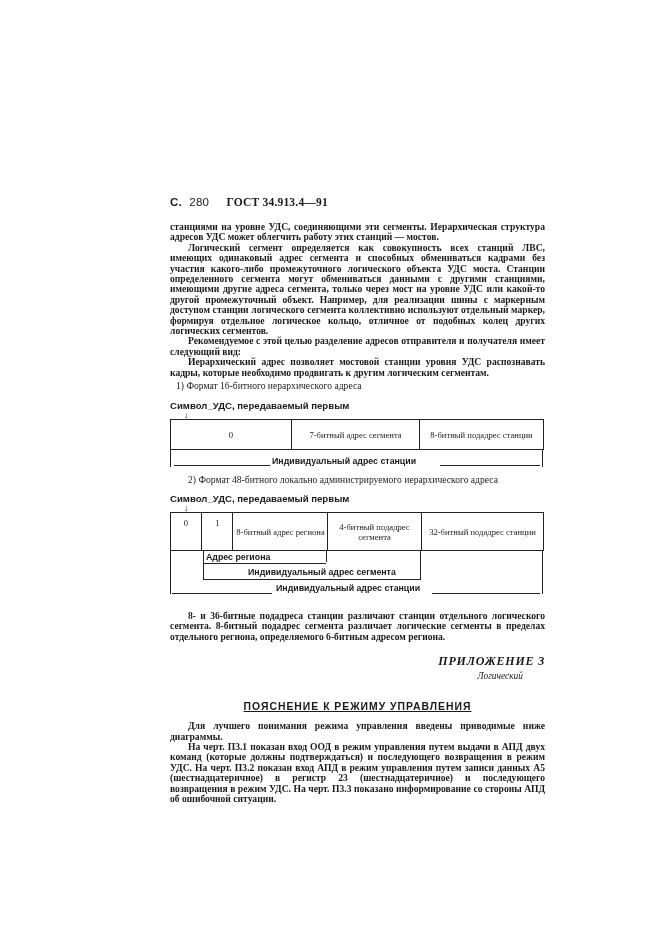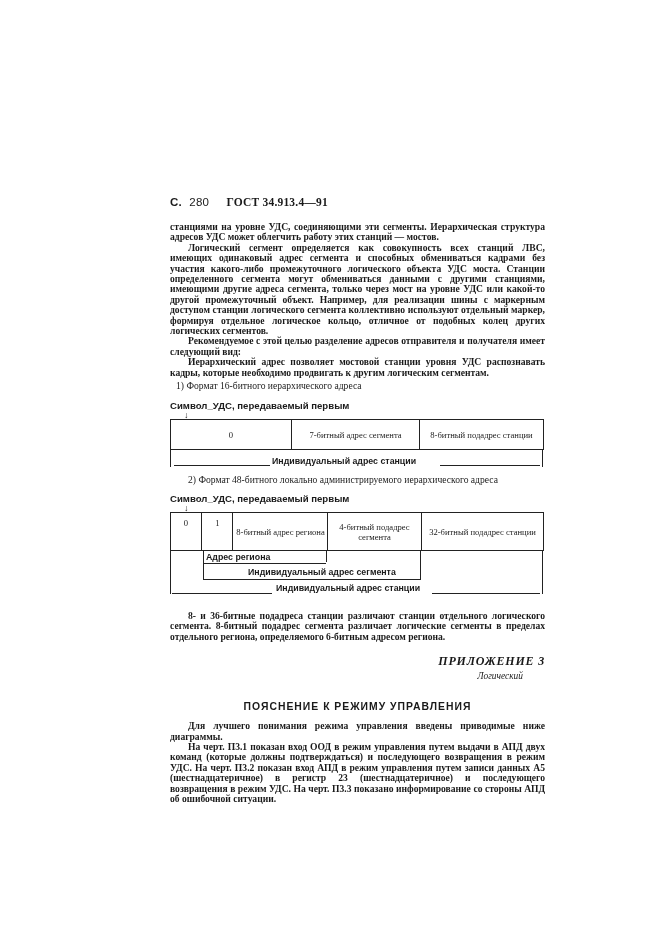--- a/index.html
+++ b/index.html
@@ -19,21 +19,21 @@
   .d1 { height: 50px; margin-top: 0; }
   .d2 { height: 95px; }
   .box { position: absolute; border: 1px solid #222; border-bottom: none; }
   .cell { position: absolute; top: 0; display: flex; align-items: center; justify-content: center; text-align: center; border-right: 1px solid #222; }
   .cell:last-child { border-right: none; }
   .hline { position: absolute; height: 0; border-top: 1px solid #222; }
   .vline { position: absolute; width: 0; border-left: 1px solid #222; }
   .lbl { position: absolute; white-space: nowrap; font-size: 8.8px; font-weight: bold; font-family: "Liberation Sans", sans-serif; }
   .appx { text-align: right; font-style: italic; font-size: 12px; margin-top: 12px; font-weight: bold; letter-spacing: 0.8px; }
   .appx2 { text-align: right; font-style: italic; font-size: 9.4px; margin-right: 22px; margin-top: 2px; }
-  .title { text-align: center; font-weight: bold; font-size: 10.4px; font-family: "Liberation Sans", sans-serif; letter-spacing: 1px; margin: 20px 0 9px; }
+  .title { text-align: center; font-weight: bold; font-size: 10.4px; font-family: "Liberation Sans", sans-serif; letter-spacing: 1px; margin: 20px 0 9px; text-decoration: underline; }
 </style>
 </head>
 <body>
 
 <div class="page">
 
   <div class="hdr">
     <span class="pg">С.</span>
     <span class="num">280</span>
     <span class="std">ГОСТ 34.913.4—91</span>

